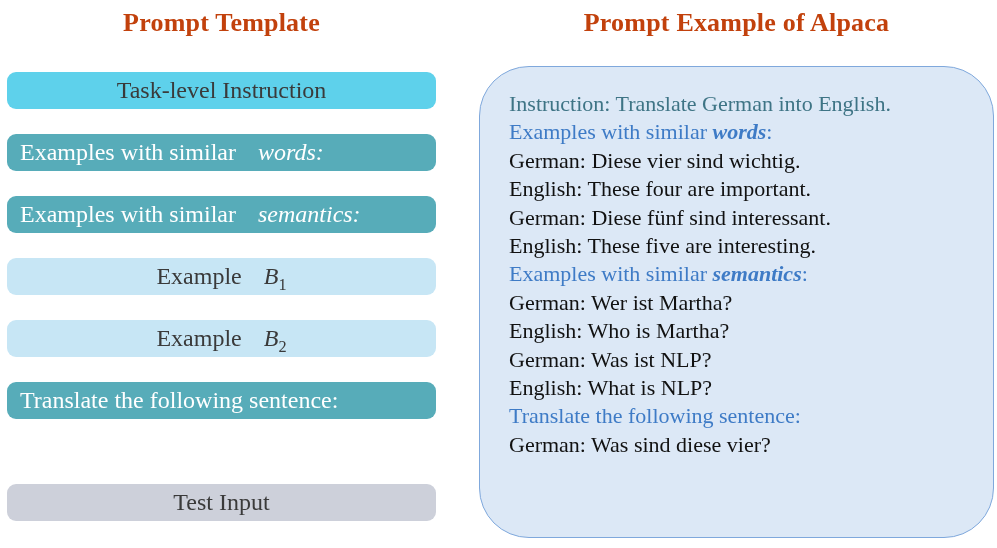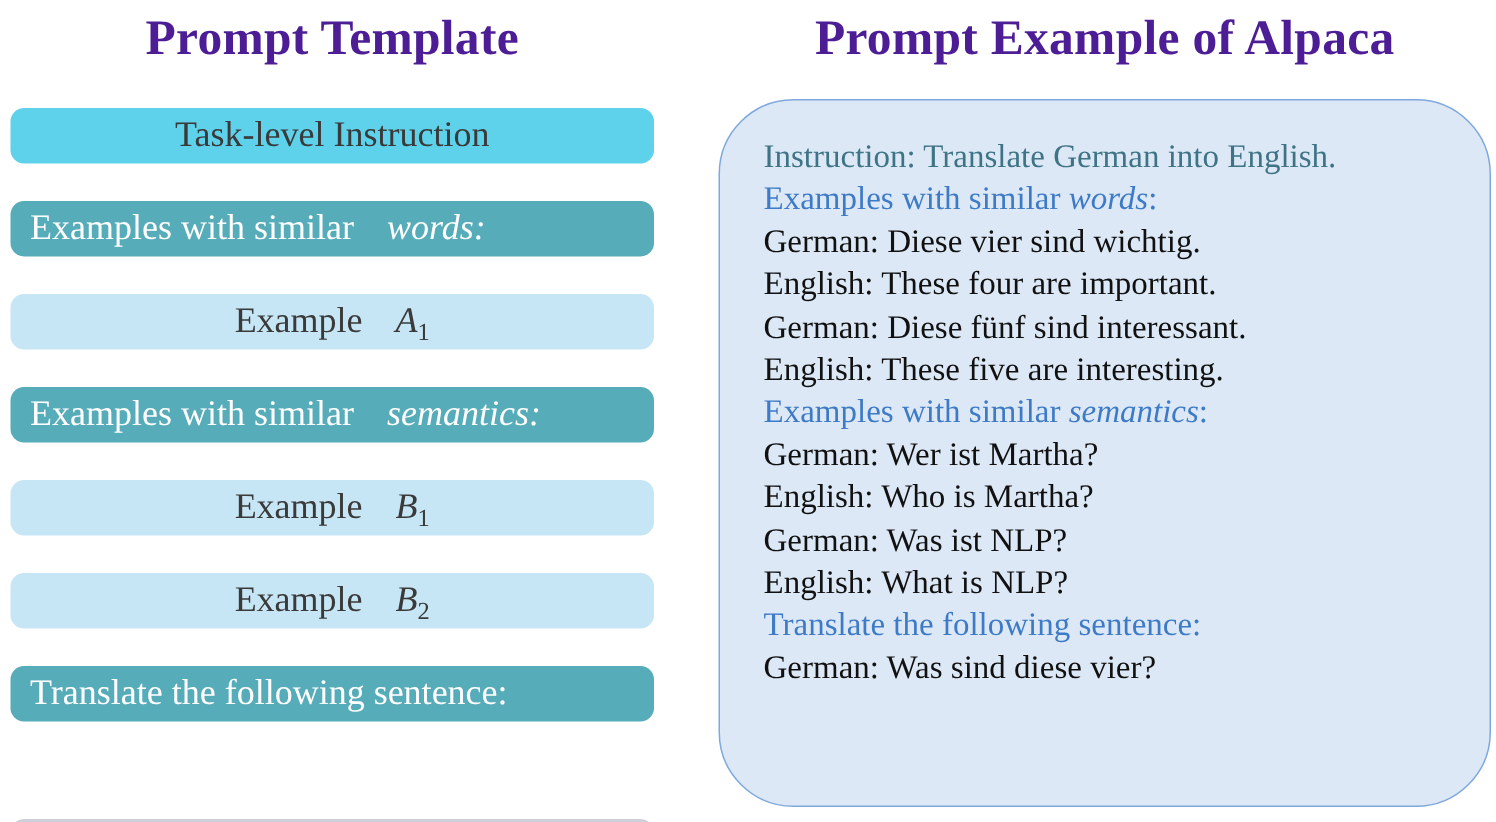--- a/index.html
+++ b/index.html
@@ -2,21 +2,21 @@
 <html style="--cyan: #5ED1EB; --teal: #57ACB9; --light-blue: #C7E6F5; --gray: #CDD0DA; --panel-bg: #DCE8F6; --panel-border: #7FA8DC; --teal-text: #3E7485; --blue-text: #3E7BC6; --box-text: #3A3A3A; --body-text: #111111;"><head>
 <meta charset="utf-8">
 <style>
   html, body { margin:0; padding:0; }
   body {
     width:997px; height:548px; background:#ffffff; position:relative;
     font-family:"Liberation Serif", serif; overflow:hidden;
   }
   .col-title {
     position:absolute; top:8px; text-align:center;
-    font-size:33px; font-weight:700; color:#4c1d95;
+    font-size:26px; font-weight:700; color:#c2410c;
     letter-spacing:0.2px;
   }
   #left-title  { left:7px;  width:429px; }
   #right-title { left:479px; width:515px; }
 
   .left-boxes {
     position:absolute; left:7px; top:72px; width:429px;
     display:flex; flex-direction:column; gap:25px;
   }
   .box {
@@ -42,34 +42,33 @@
     border:1.5px solid var(--panel-border);
     border-radius:50px;
     padding:23px 14px 16px 29px;
   }
   .pline {
     font-size:22px; line-height:28.4px; color:var(--body-text);
     white-space:nowrap;
   }
   .pline.teal { color:var(--teal-text); }
   .pline.blue { color:var(--blue-text); }
-  .pline .emph { font-weight:400; font-style:italic; }
+  .pline .emph { font-weight:700; font-style:italic; }
 </style>
 </head>
 <body>
 
 <div class="col-title" id="left-title">Prompt Template</div>
 <div class="col-title" id="right-title">Prompt Example of Alpaca</div>
 
 <div class="left-boxes">
   <div class="box cyan"><span>Task-level Instruction</span></div>
 
   <div class="box teal"><span>Examples with similar </span><i>words:</i></div>
 
-  <div class="box light"><span>Example </span><i>A</i><sub>1</sub></div>
 
 
   <div class="box teal"><span>Examples with similar </span><i>semantics:</i></div>
 
   <div class="box light"><span>Example </span><i>B</i><sub>1</sub></div>
 
   <div class="box light"><span>Example </span><i>B</i><sub>2</sub></div>
 
   <div class="box teal"><span>Translate the following sentence:</span><i></i></div>
 

